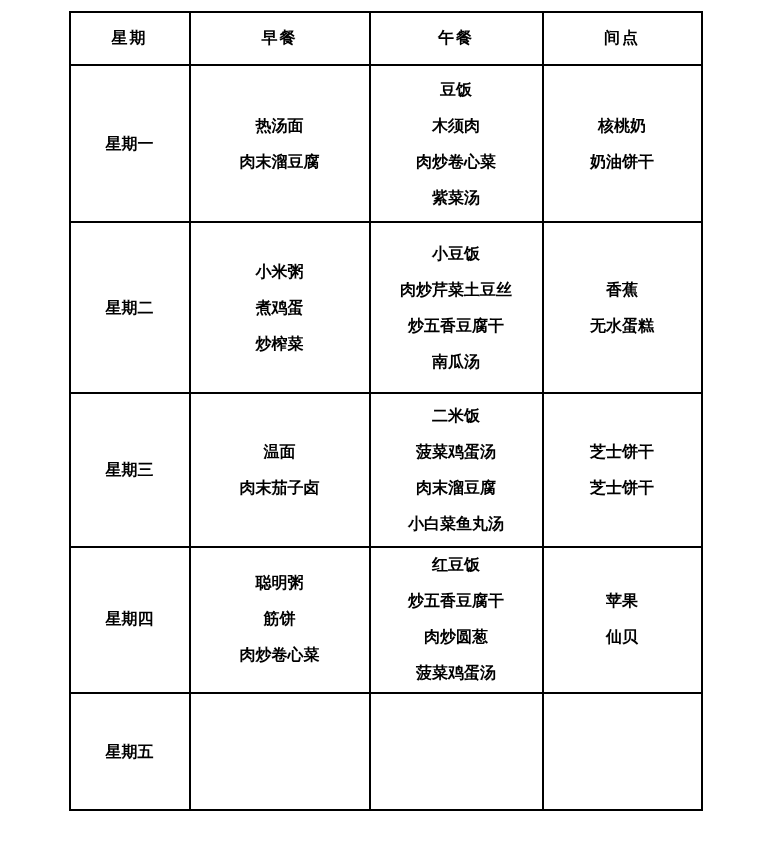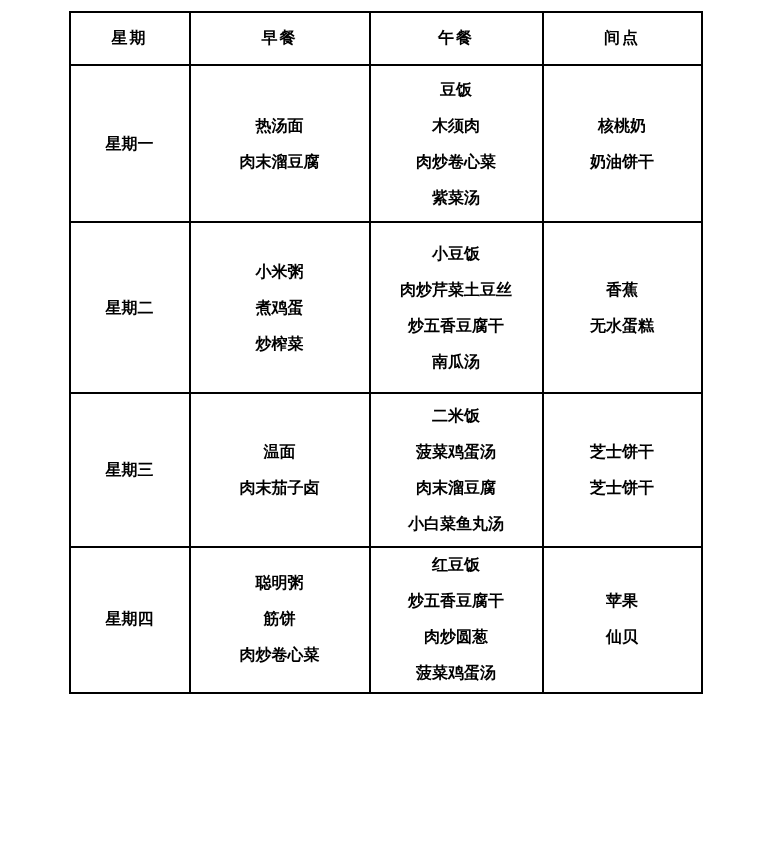--- a/index.html
+++ b/index.html
@@ -146,14 +146,22 @@
       <span class="line">炒五香豆腐干</span>
       <span class="line">肉炒圆葱</span>
       <span class="line">菠菜鸡蛋汤</span>
     </td>
     <td class="body-cell">
       <span class="line">苹果</span>
       <span class="line">仙贝</span>
     </td>
   </tr>
 
+  <tr class="row-5">
+    <td class="body-cell">
+      <span class="line">星期五</span>
+    </td>
+    <td class="body-cell"></td>
+    <td class="body-cell"></td>
+    <td class="body-cell"></td>
+  </tr>
 </tbody>
   </table>
 
 </body></html>

